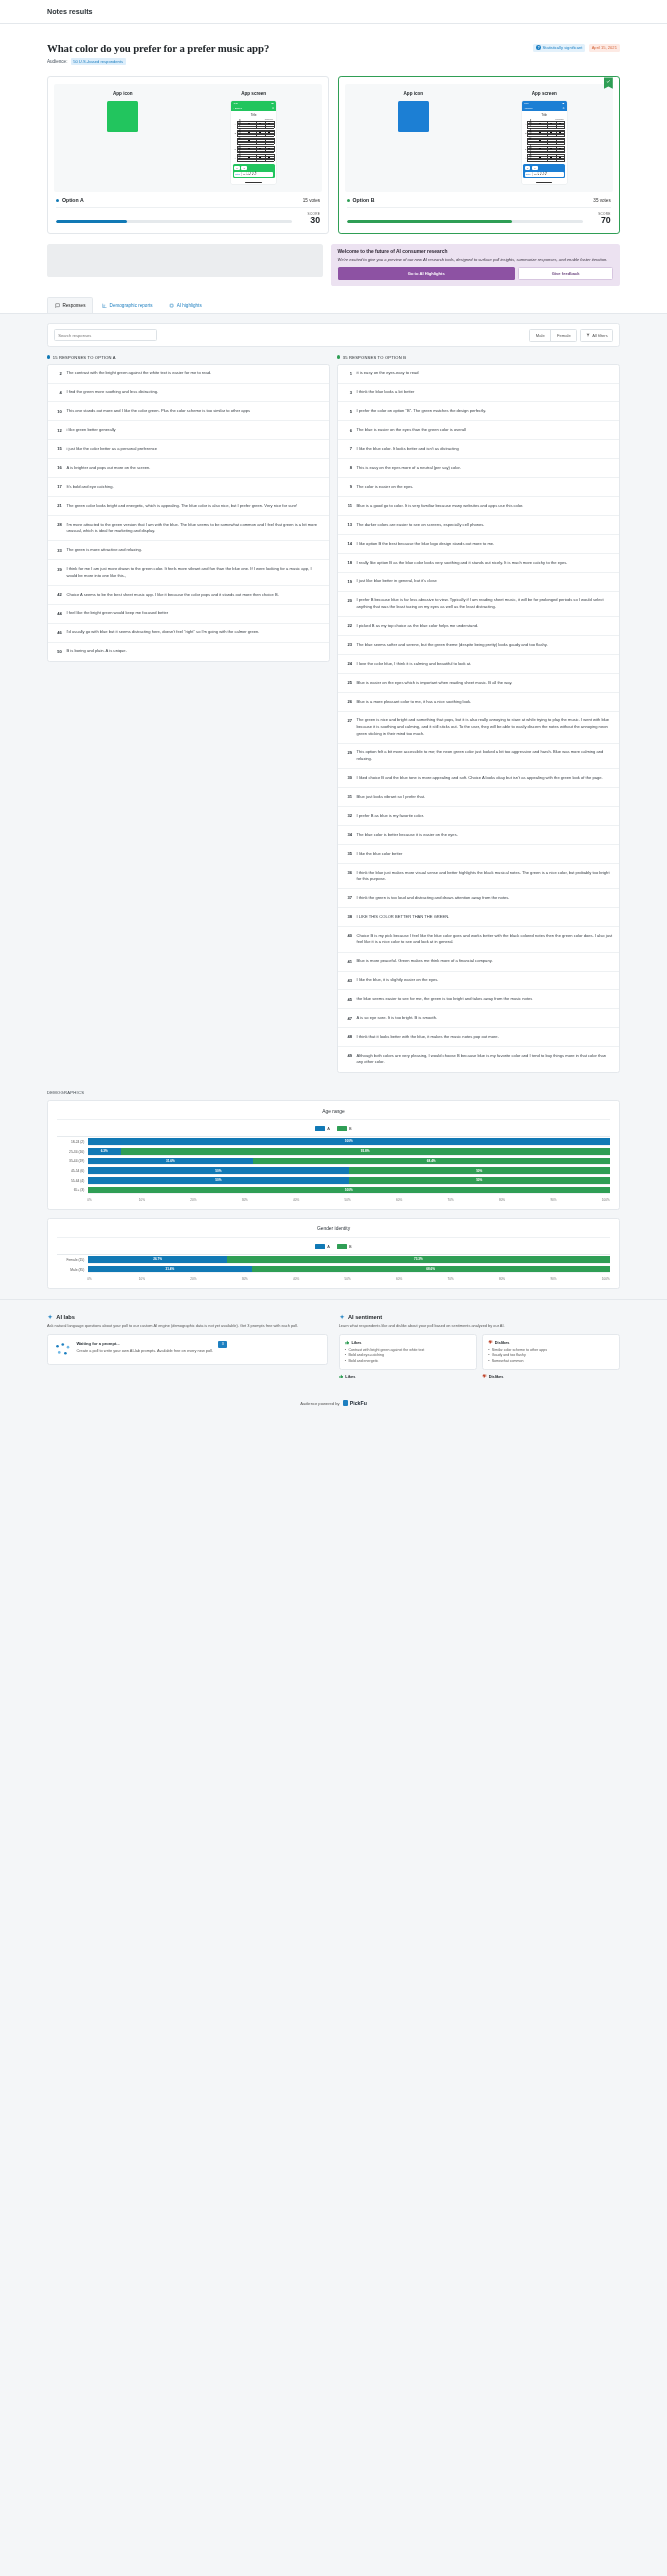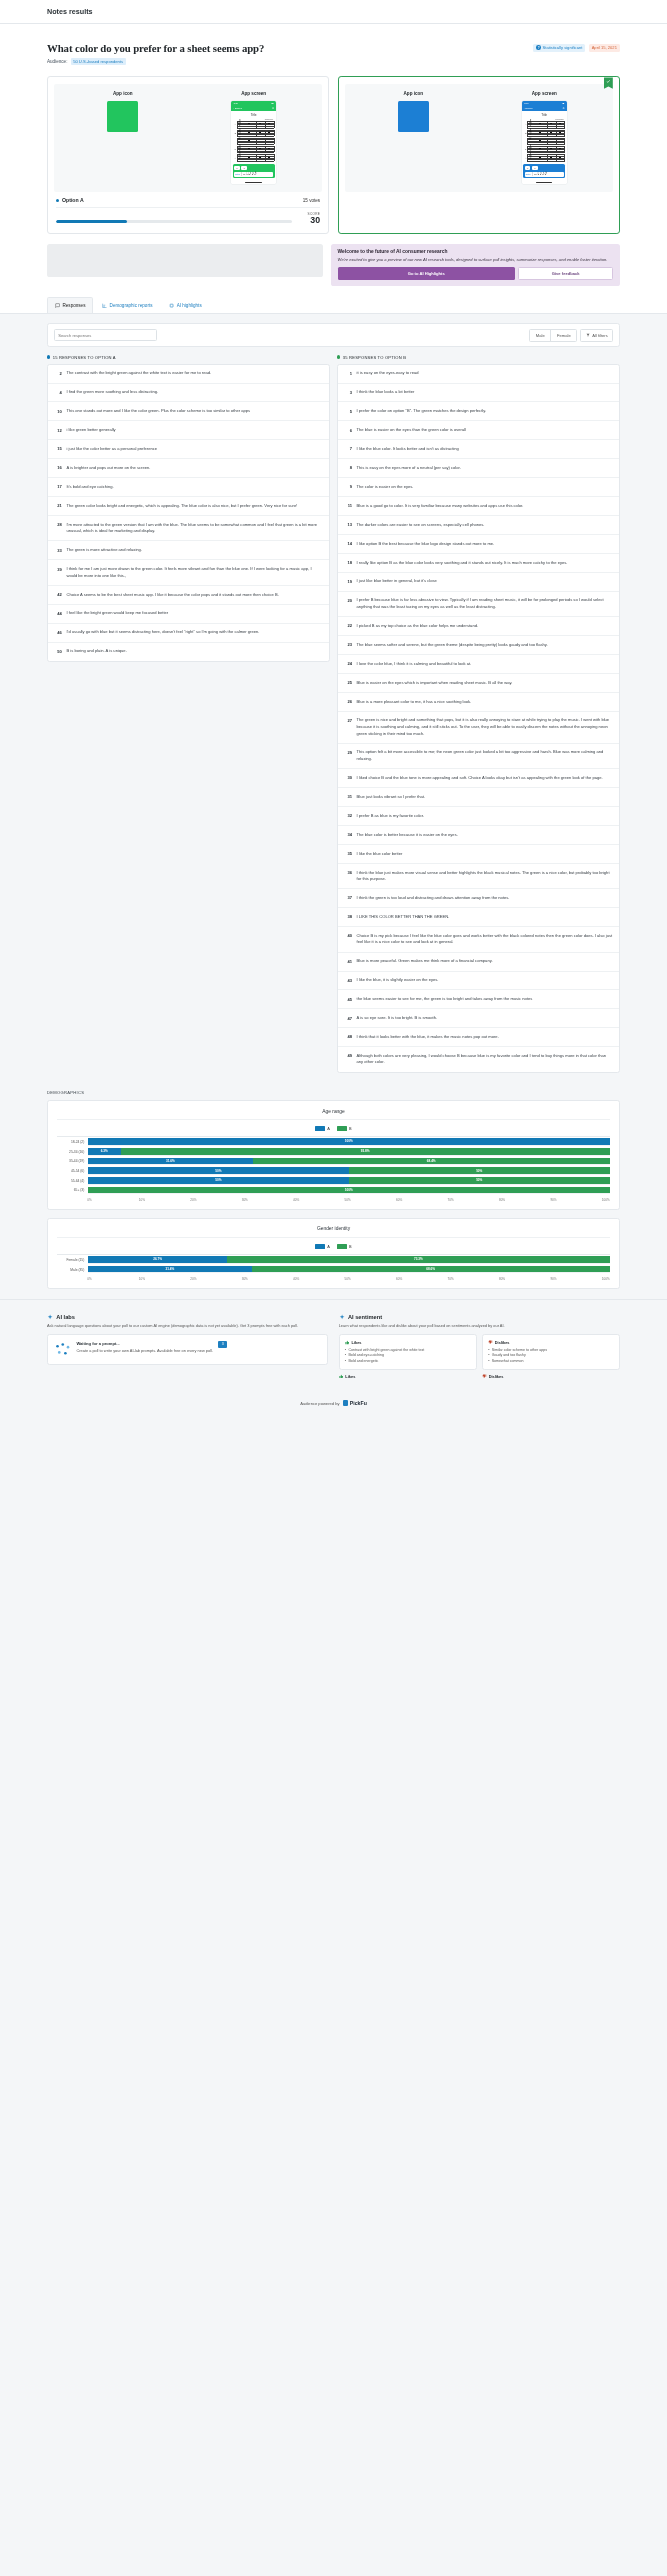--- a/index.html
+++ b/index.html
@@ -225,21 +225,21 @@
 </style>
 </head>
 <body>
 
 <div class="topbar">
   <div class="topbar-title">Notes results</div>
 </div>
 
 <div class="page">
   <div class="headrow">
-    <div class="qtitle">What color do you prefer for a sheet seems app?</div>
+    <div class="qtitle">What color do you prefer for a prefer music app?</div>
     <div class="badges">
       <div class="badge badge-sig">
         <span class="qm">?</span>
         <span>Statistically significant</span>
       </div>
       <div class="badge badge-date">April 15, 2021</div>
     </div>
   </div>
   <div class="audrow">
     <span class="aud-label">Audience:</span>
@@ -526,20 +526,38 @@
                   </div>
                 </div>
               </div>
               <div class="ph-home">
                   <i></i>
                 </div>
             </div>
           </div>
         </div>
       </div>
+      <div class="card-foot">
+        <div class="cf-top">
+          <div class="cf-optname">
+            <span class="dot" style="background:#2f9e55"></span>
+            <span>Option B</span>
+          </div>
+          <div class="cf-votes">35 votes</div>
+        </div>
+        <div class="cf-bot">
+          <div class="bar-wrap">
+            <div class="bar-fill" style="width:70%;background:#2f9e55"></div>
+          </div>
+          <div class="score-box">
+            <div class="score-lbl">SCORE</div>
+            <div class="score-val">70</div>
+          </div>
+        </div>
+      </div>
     </div>
   </div>
 
   <div class="promorow">
     <div class="promo-left"></div>
     <div class="promo">
       <h3>Welcome to the future of AI consumer research</h3>
       <p>We're excited to give you a preview of our new AI research tools, designed to surface poll insights, summarize responses, and enable faster iteration.</p>
       <div class="promo-btns">
         <button class="btn-primary">Go to AI Highlights</button>

